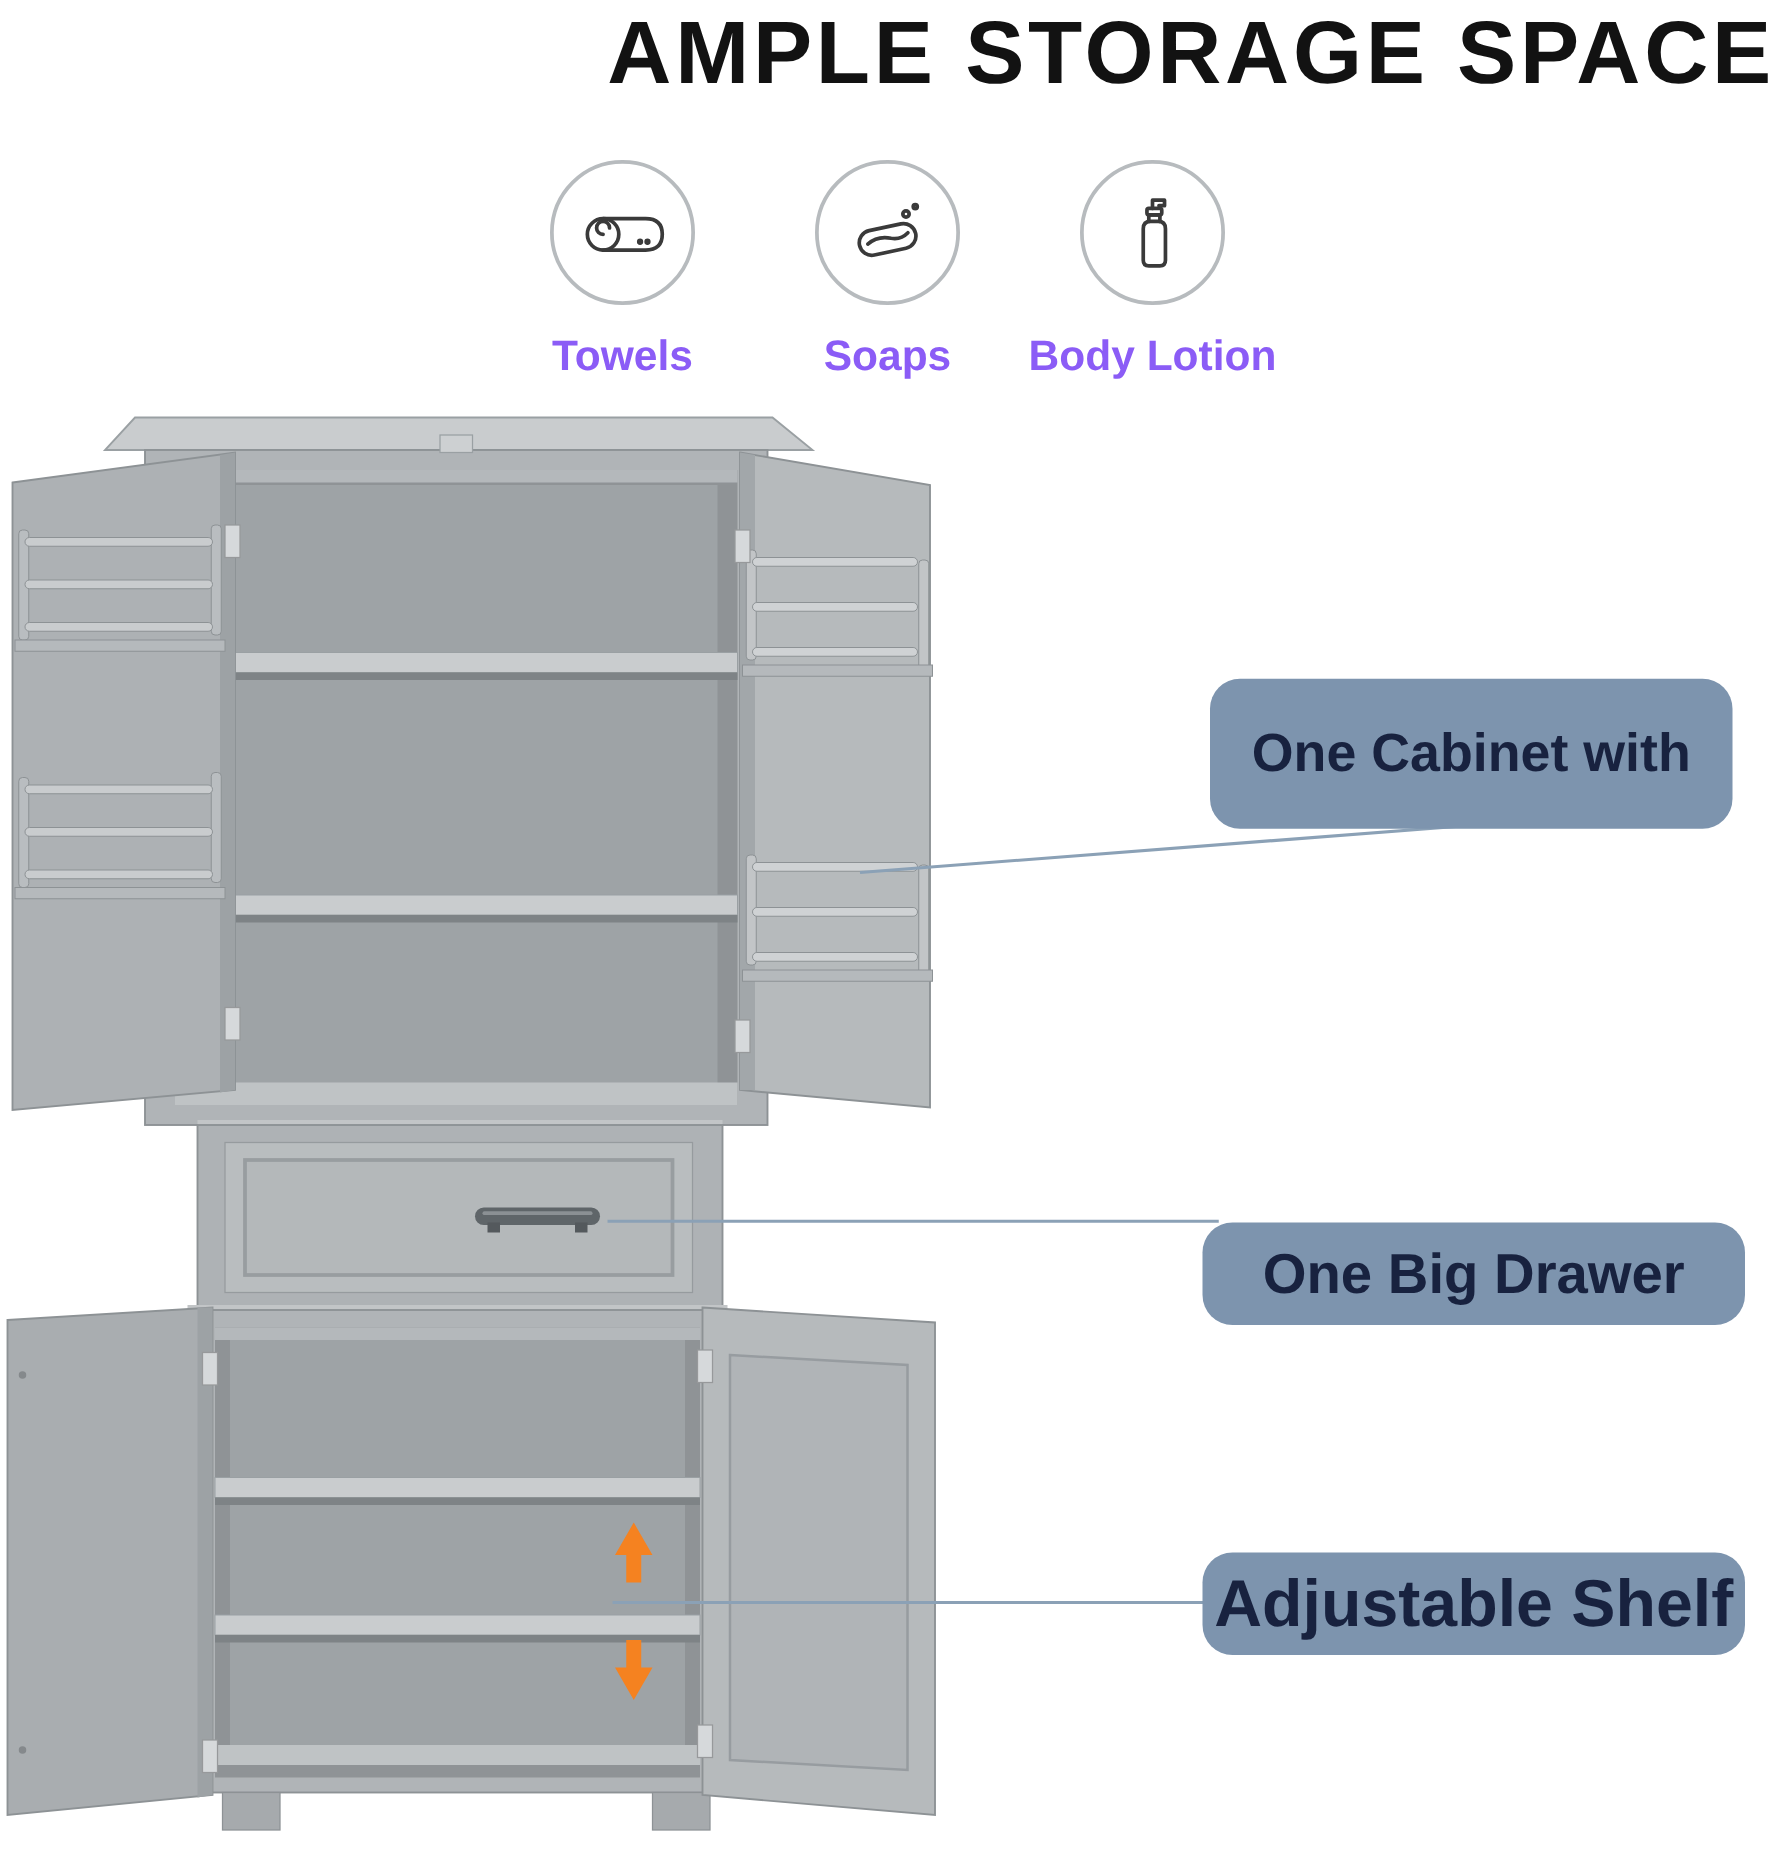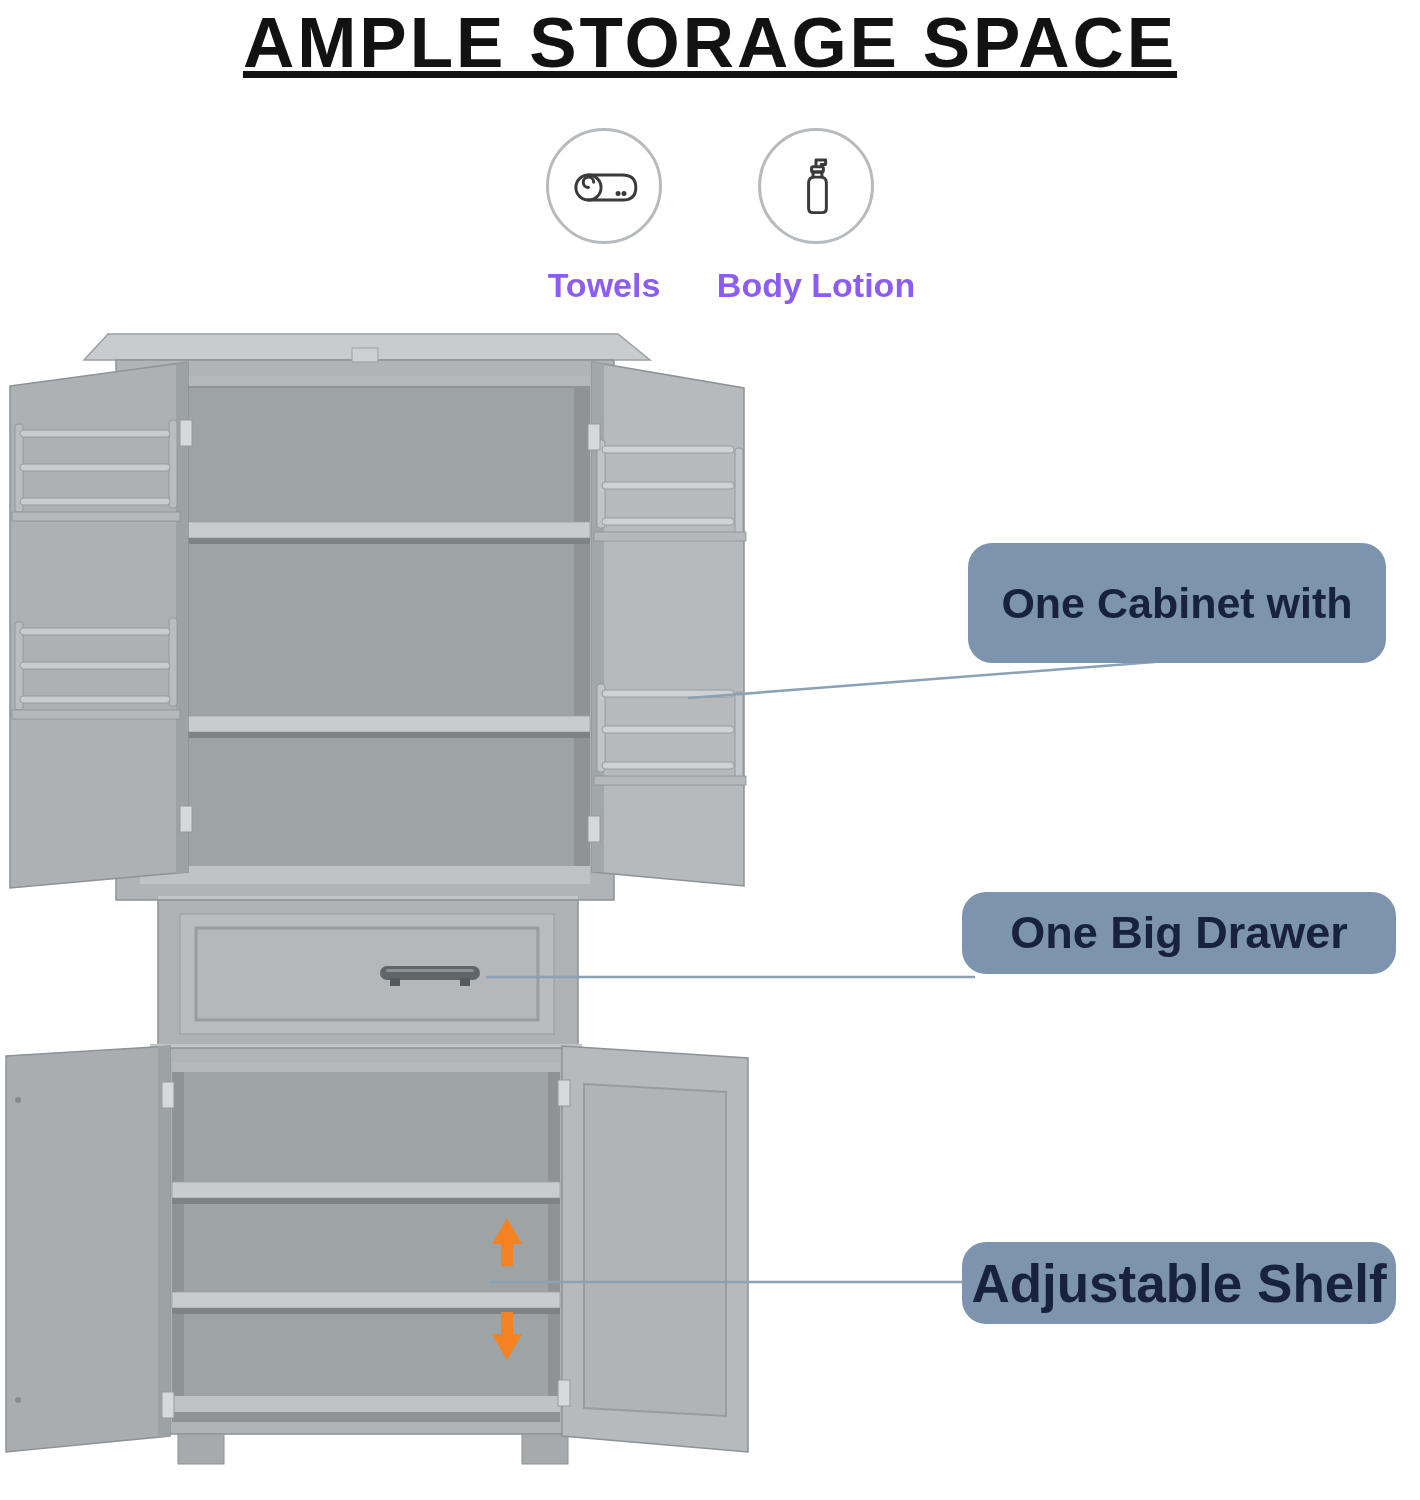--- a/index.html
+++ b/index.html
@@ -10,26 +10,25 @@
     height: 1500px;
     background: #ffffff;
     overflow: hidden;
     font-family: "Liberation Sans", sans-serif;
   }
   .title {
     position: absolute;
     top: 2px; left: 0;
     width: 100%;
     margin: 0;
-    text-align: center;
+    text-align: right;
     font-size: 71px;
     font-weight: 900;
     letter-spacing: 3px;
     color: #121212;
-    text-decoration: underline;
   }
   .features {
     position: absolute;
     top: 128px;
     left: 50%;
     transform: translateX(-50%);
     display: flex;
     gap: 96px;
   }
   .feature {
@@ -64,21 +63,21 @@
     border-radius: 24px;
     color: #18223f;
     font-weight: 700;
     display: flex;
     flex-direction: column;
     align-items: center;
     justify-content: center;
     text-align: center;
   }
   .callout-1 { left: 968px; top: 543px; width: 418px; height: 120px; font-size: 43px; line-height: 1.22; }
-  .callout-2 { left: 962px; top: 892px; width: 434px; height: 82px; font-size: 45px; }
+  .callout-2 { left: 962px; top: 978px; width: 434px; height: 82px; font-size: 45px; }
   .callout-3 { left: 962px; top: 1242px; width: 434px; height: 82px; font-size: 53px; }
   .icon-stroke { fill: none; stroke: #3a3a3a; stroke-width: 4; stroke-linecap: round; stroke-linejoin: round; }
 </style>
 </head>
 <body>
 
 <div class="canvas">
 
   <h1 class="title">AMPLE STORAGE SPACE</h1>
 
@@ -92,20 +91,35 @@
             <path d="M29 35 H75 Q93 35 93 52 Q93 69 75 69 H29"></path>
             <circle cx="69" cy="60" r="1.4" fill="#3a3a3a"></circle>
             <circle cx="77" cy="60" r="1.4" fill="#3a3a3a"></circle>
           </g>
         </svg>
       </div>
       <div class="feature-label">Towels</div>
     </div>
 
 
+    <div class="feature">
+      <div class="circle">
+        <svg viewBox="0 0 100 100">
+          <g class="icon-stroke">
+            <g transform="rotate(-12 50 57)">
+              <rect x="19" y="44" width="62" height="27" rx="13.5"></rect>
+              <path d="M28 58 q12 -7 26 -1 q10 4 19 -2"></path>
+            </g>
+            <circle cx="70" cy="30" r="3.4"></circle>
+            <circle cx="80" cy="22" r="2.2"></circle>
+          </g>
+        </svg>
+      </div>
+      <div class="feature-label">Soaps</div>
+    </div>
 
     <div class="feature">
       <div class="circle">
         <svg viewBox="0 0 100 100">
           <g class="icon-stroke">
             <path d="M40 46 q0 -8 8 -8 h8 q8 0 8 8 v34 q0 6 -6 6 h-12 q-6 0 -6 -6 z"></path>
             <path d="M46 38 v-7 h12 v7"></path>
             <rect x="44" y="24" width="16" height="7" rx="2"></rect>
             <path d="M50 24 v-9 h13 v6 h-6"></path>
           </g>

